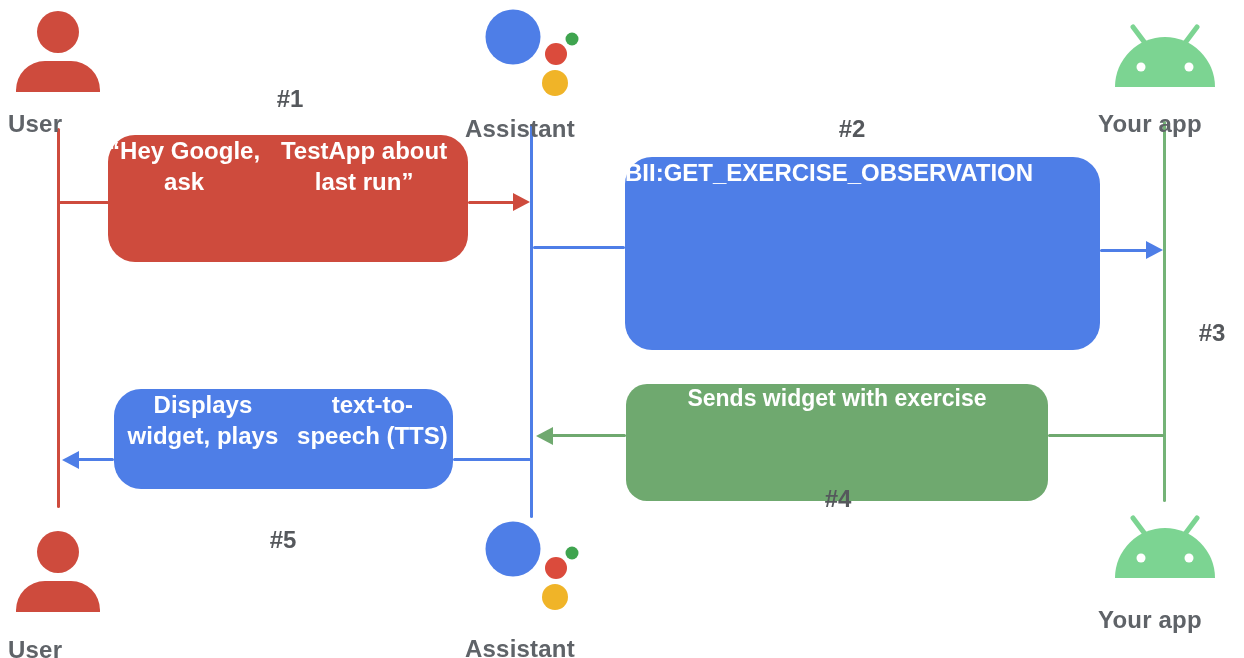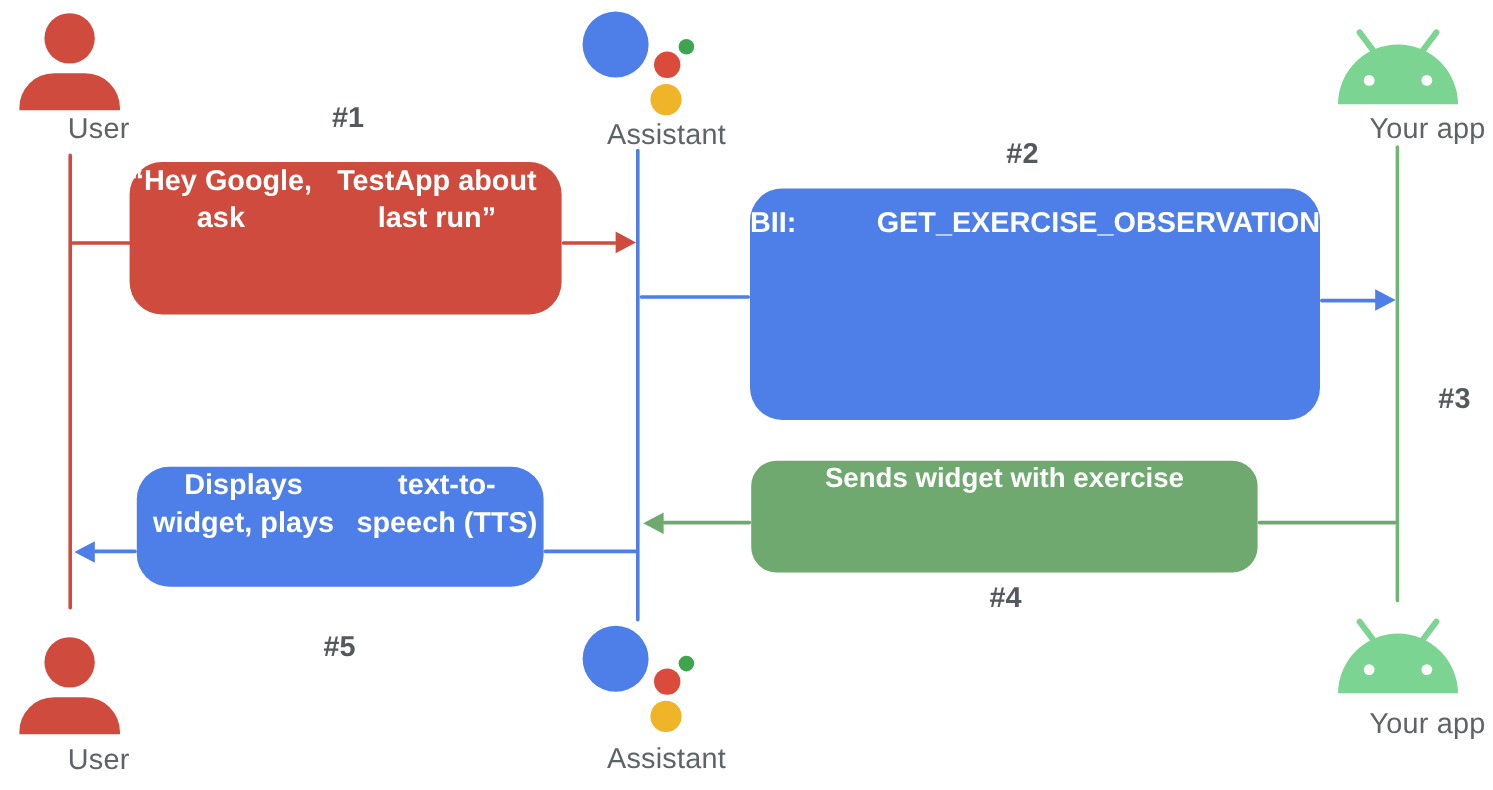--- a/index.html
+++ b/index.html
@@ -4,22 +4,23 @@
 <style>
   html, body { margin:0; padding:0; background:#ffffff; }
   .canvas {
     position:relative; width:1244px; height:658px; background:#ffffff;
     font-family:"Liberation Sans", sans-serif; overflow:hidden;
   }
   .abs { position:absolute; }
 
   
   .actor-label {
-    font-size:24px; font-weight:normal; color:#5F6368; text-align:right;
+    font-size:24px; font-weight:bold; color:#5F6368; text-align:left;
     letter-spacing:0.2px;
+    margin-top:16px;
   }
   .step-label {
     font-size:24px; font-weight:bold; color:#55585C; text-align:center; width:64px;
   }
 
   
   .vline { width:3px; border-radius:2px; }
   .hline { height:3px; border-radius:2px; }
   .red-bg   { background:#CE4B3D; }
   .blue-bg  { background:#4E7EE7; }
@@ -28,21 +29,21 @@
 
   
   .msg-box {
     color:#ffffff; font-weight:bold; font-size:24px; line-height:31px;
     text-align:center; display:flex; flex-direction:row; justify-content:center;
     box-sizing:border-box;
   }
   .box-red   { background:#CE4B3D; border-radius:27px; }
   .box-blue  { background:#4E7EE7; border-radius:27px; }
   .box-green { background:#6FA96F; border-radius:21px; font-size:23px; line-height:29px; }
-  .box-top-align { justify-content:space-between; padding-top:13px; }
+  .box-top-align { justify-content:flex-start; }
 
   
   .arrow-right {
     width:0; height:0;
     border-top:9px solid transparent; border-bottom:9px solid transparent;
     border-left:17px solid currentColor;
   }
   .arrow-left {
     width:0; height:0;
     border-top:9px solid transparent; border-bottom:9px solid transparent;
@@ -105,21 +106,21 @@
     <div>BII:</div>
     <div>GET_EXERCISE_OBSERVATION</div>
   </div>
   <div class="abs hline blue-bg" style="left:1100px; top:249px; width:48px;"></div>
   <div class="abs arrow-right c-blue" style="left:1146px; top:241px;"></div>
 
   <div class="abs step-label" style="left:1180px; top:319px;">#3</div>
 
   <div class="abs arrow-left c-green" style="left:536px; top:427px;"></div>
   <div class="abs hline boxgreen-bg" style="left:552px; top:434px; width:74px;"></div>
-  <div class="abs msg-box box-green" style="left:626px; top:384px; width:422px; height:93px;">
+  <div class="abs msg-box box-green" style="left:626px; top:384px; width:422px; height:117px;">
     <div>Sends widget with exercise</div>
   </div>
   <div class="abs hline boxgreen-bg" style="left:1048px; top:434px; width:116px;"></div>
   <div class="abs step-label" style="left:806px; top:485px;">#4</div>
 
   <div class="abs arrow-left c-blue" style="left:62px; top:451px;"></div>
   <div class="abs hline blue-bg" style="left:78px; top:458px; width:36px;"></div>
   <div class="abs msg-box box-blue" style="left:114px; top:389px; width:339px; height:100px;">
     <div>Displays widget, plays</div>
     <div>text-to-speech (TTS)</div>

